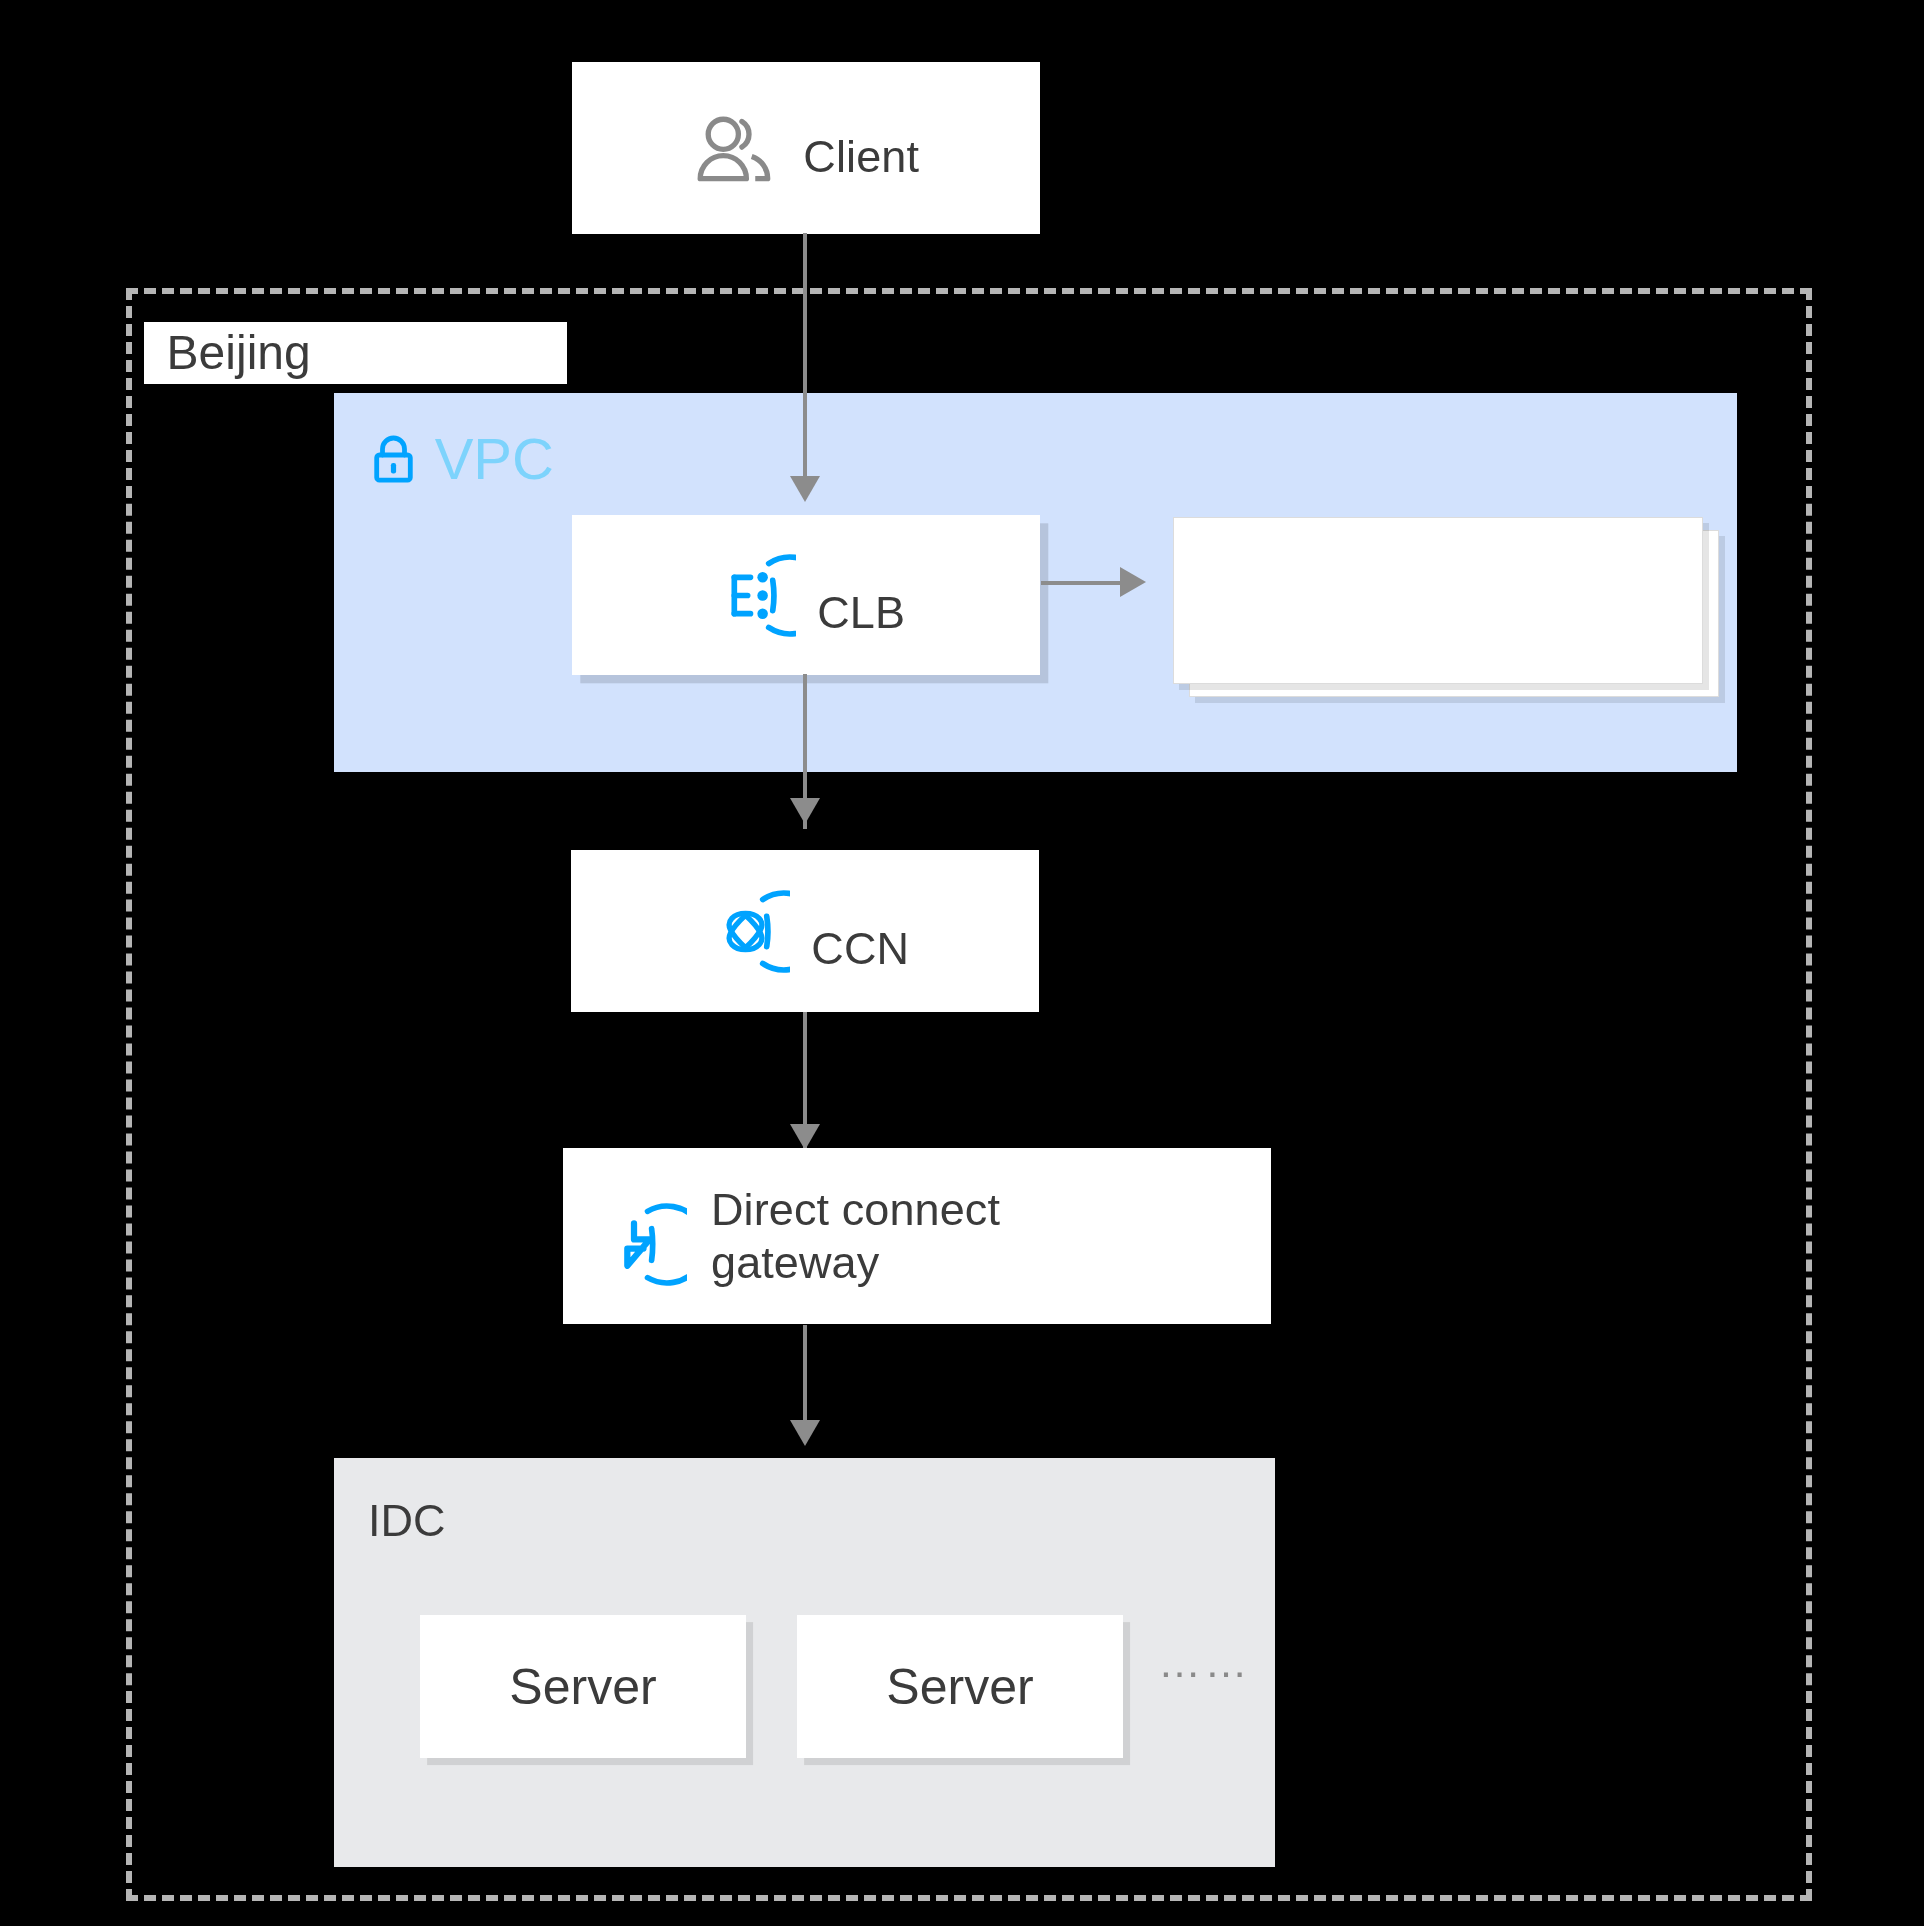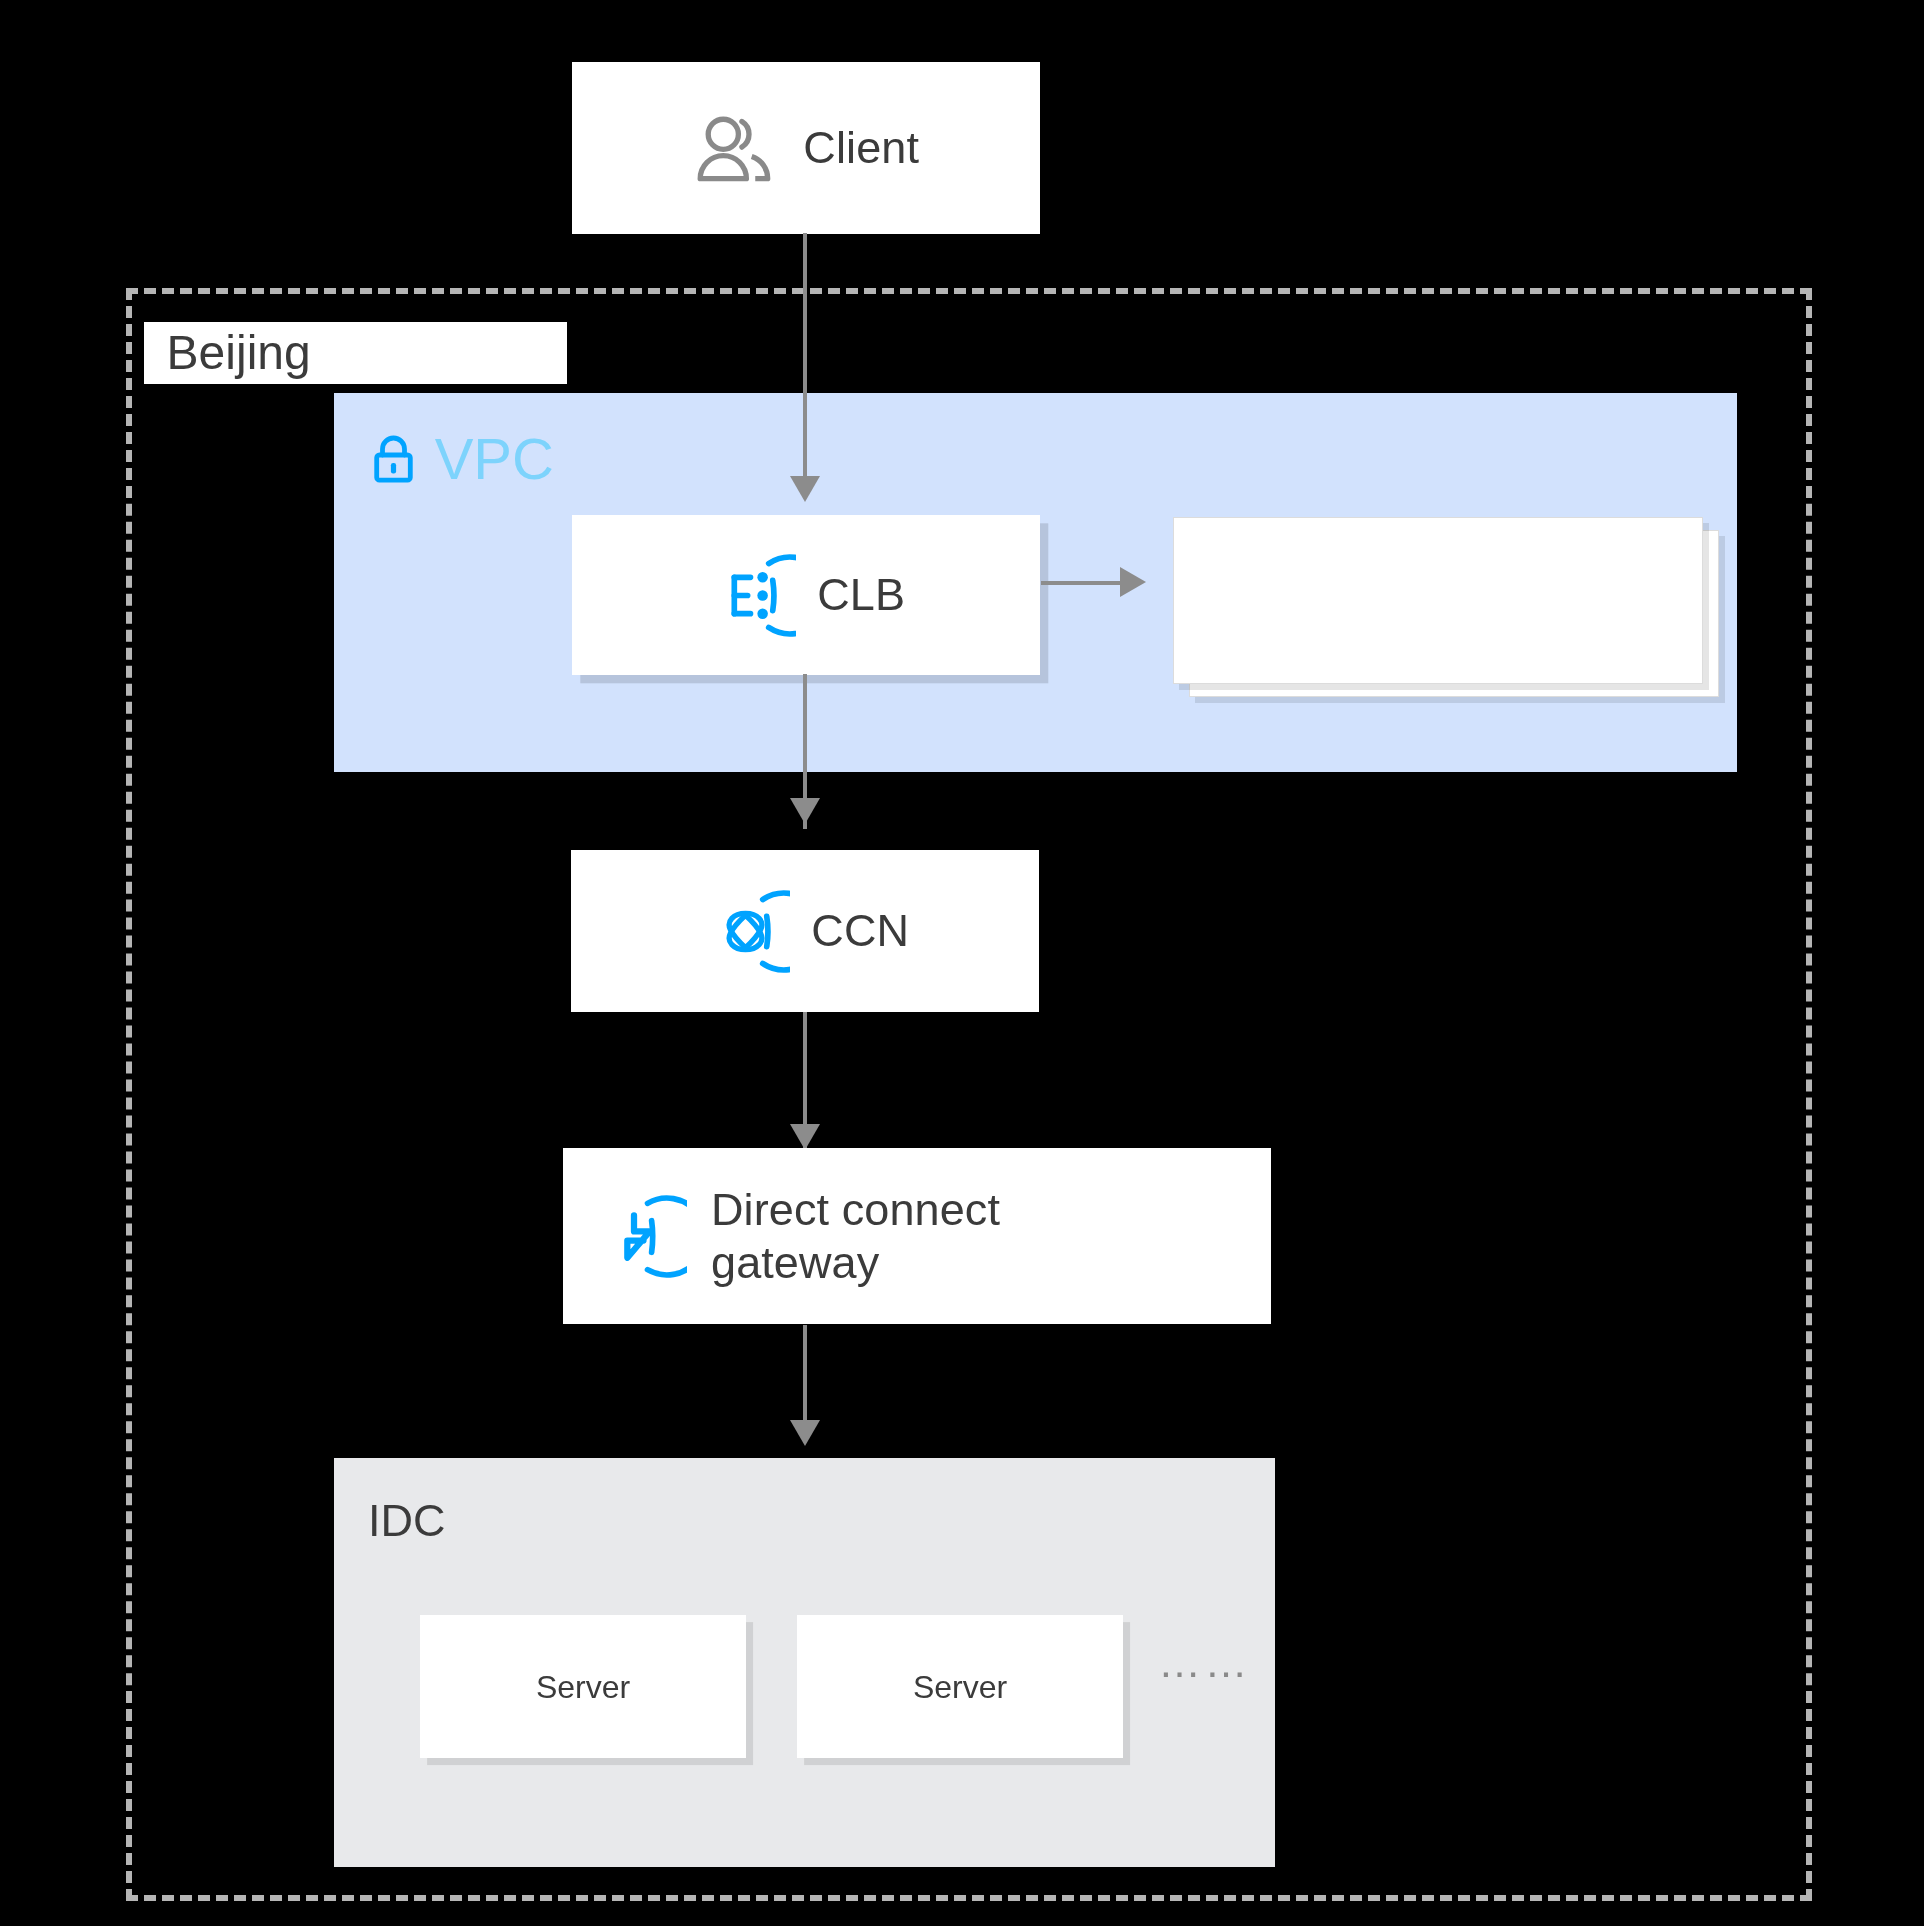--- a/index.html
+++ b/index.html
@@ -21,21 +21,21 @@
     position: absolute;
     background: #ffffff;
     box-sizing: border-box;
     box-shadow: 8.3px 8.3px 0 0 rgba(0,0,0,0.13);
     display: flex;
     align-items: center;
     justify-content: center;
   }
   .card-inner {
     display: flex;
-    align-items: center;
+    align-items: flex-end;
     justify-content: center;
     gap: 21.4px;
     width: 100%;
     padding: 0 16.7px;
     box-sizing: border-box;
   }
   .card-label {
     color: #3b3b3b;
     font-size: 45px;
     line-height: 1.18;
@@ -120,21 +120,21 @@
   .server-card {
     position: absolute;
     background: #ffffff;
     box-shadow: 7.1px 7.1px 0 0 rgba(0,0,0,0.10);
     display: flex;
     align-items: center;
     justify-content: center;
   }
   .server-card .txt {
     color: #3b3b3b;
-    font-size: 32px;
+    font-size: 50px;
     line-height: 1;
   }
   #idc-ellipsis {
     position: absolute;
     left: 1158px;
     top: 1641px;
     color: #8a8a8a;
     font-size: 43px;
     letter-spacing: 3.6px;
     line-height: 1;

